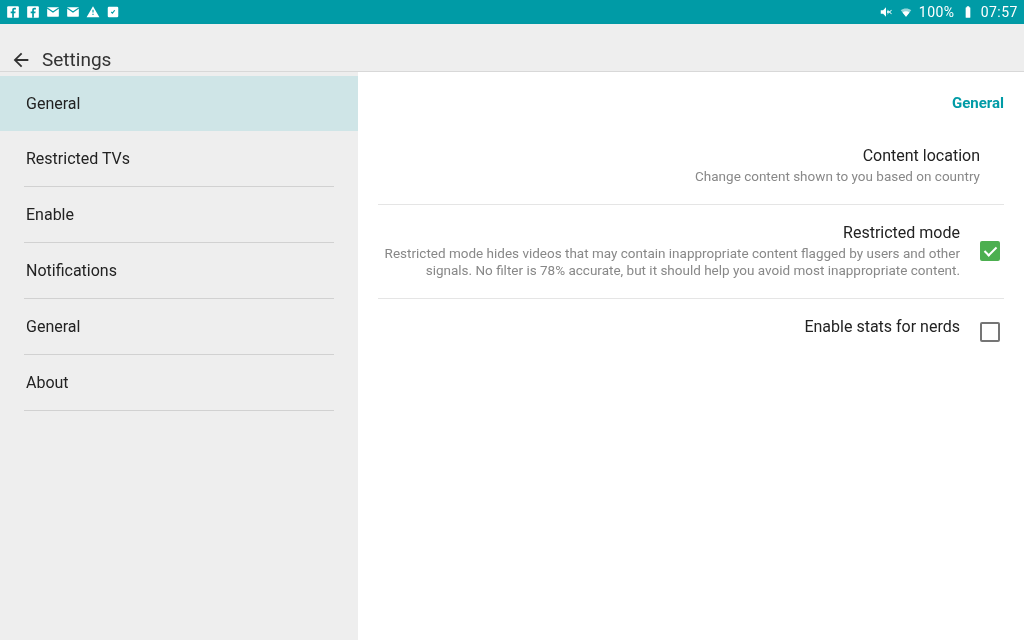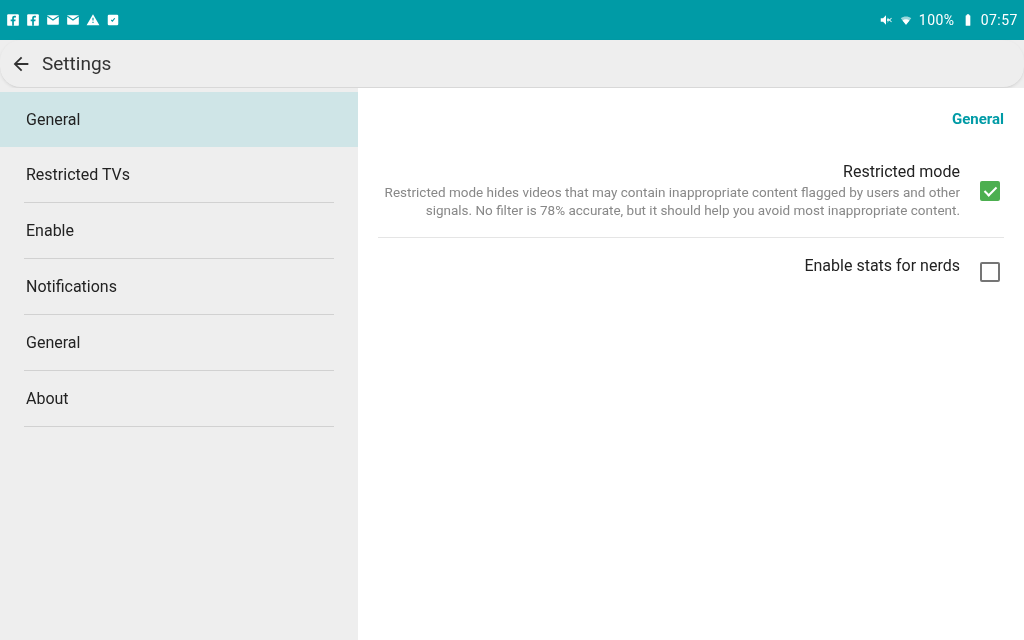--- a/index.html
+++ b/index.html
@@ -1,27 +1,27 @@
 <!DOCTYPE html>
 <html><head>
 <meta charset="utf-8">
 <style>
   * { margin: 0; padding: 0; box-sizing: border-box; }
   html, body { width: 1024px; height: 640px; font-family: Roboto, "Helvetica Neue", Arial, sans-serif; overflow: hidden; }
   .screen { width: 1024px; height: 640px; display: flex; flex-direction: column; background: #eeeeee; }
 
   
-  .statusbar { height: 40px; background: #009ba6; color: #fff; display: flex; align-items: center; padding: 10px 6px; font-size: 13px; }
+  .statusbar { height: 24px; background: #009ba6; color: #fff; display: flex; align-items: center; padding: 10px 6px; font-size: 13px; }
   .statusbar-left { display: flex; gap: 6px; align-items: center; }
   .statusbar-right { margin-left: auto; display: flex; gap: 6px; align-items: center; }
   .sb-icon { width: 14px; height: 14px; fill: #fff; display: block; }
   .sb-text { color: #fff; font-size: 14px; letter-spacing: 0.5px; }
 
   
-  .appbar { height: 48px; background: #eeeeee; display: flex; align-items: center; padding: 0 10px; border-bottom: 1px solid #d8d8d8; box-shadow: 0 1px 3px rgba(0,0,0,0.08); border-radius: 21px; }
+  .appbar { height: 48px; background: #eeeeee; display: flex; align-items: flex-end; padding: 0 10px; border-bottom: 1px solid #d8d8d8; box-shadow: 0 1px 3px rgba(0,0,0,0.08); }
   .appbar .back { width: 22px; height: 22px; fill: #323232; }
   .appbar .title { font-size: 19px; color: #323232; margin-left: 10px; font-weight: 400; }
 
   
   .body { flex: 1; display: flex; min-height: 0; text-align: right; }
 
   
   .sidebar { width: 358px; background: #eeeeee; padding-top: 4px; }
   .side-item { height: 55px; display: flex; align-items: center; padding: 0 26px; font-size: 16px; color: #222; cursor: pointer; }
   .side-item.selected { background: #cfe5e7; }
@@ -108,20 +108,26 @@
       <div class="side-sep"></div>
       <div class="side-item">General</div>
       <div class="side-sep"></div>
       <div class="side-item">About</div>
       <div class="side-sep"></div>
     </div>
 
     <div class="content">
       <div class="section-title">General</div>
 
+      <div class="row">
+        <div class="row-text">
+          <div class="row-title">Content location</div>
+          <div class="row-sub">Change content shown to you based on country</div>
+        </div>
+      </div>
 
       <div class="row">
         <div class="row-text">
           <div class="row-title">Restricted mode</div>
           <div class="row-sub">Restricted mode hides videos that may contain inappropriate content flagged by users and other signals. No filter is 78%  accurate, but it should help you avoid most inappropriate content.</div>
         </div>
         <div class="row-check checked"></div>
       </div>
 
       <div class="row row-single">

